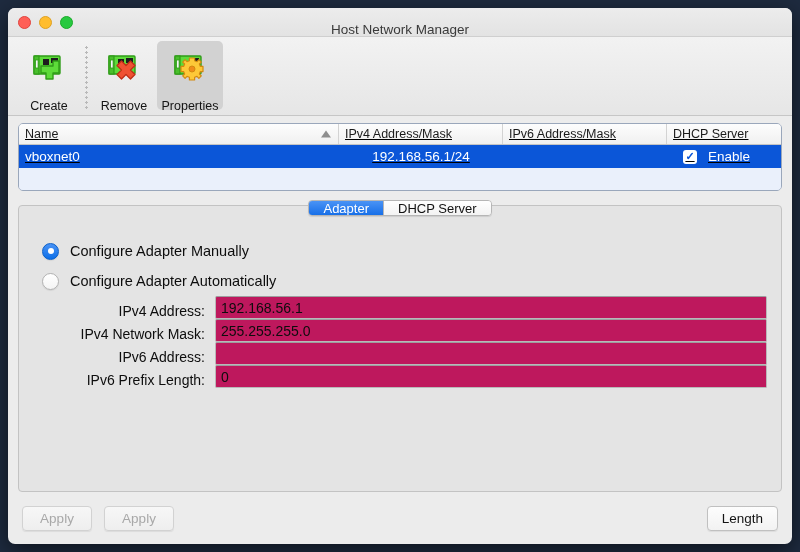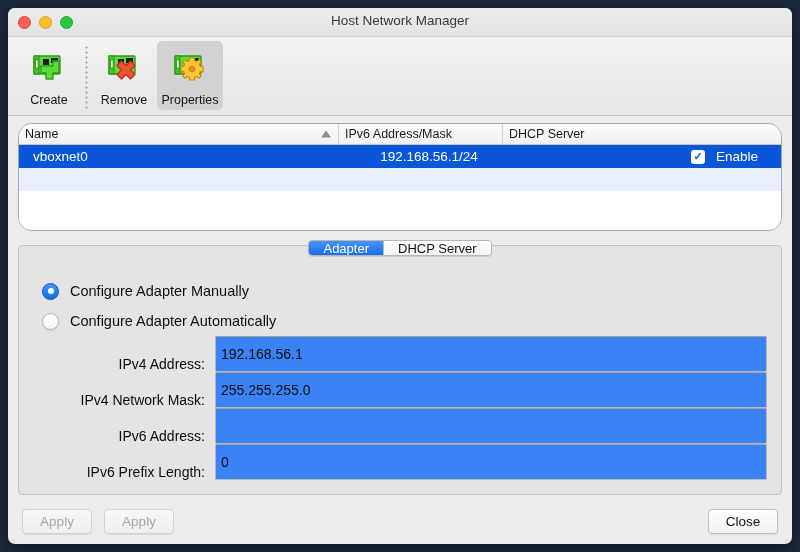--- a/index.html
+++ b/index.html
@@ -35,21 +35,21 @@
   }
   .traffic {
     position: absolute; left: 10px; top: 8px;
     display: flex; gap: 8px;
   }
   .dot { width: 13px; height: 13px; border-radius: 50%; }
   .dot.close { background: #ff5f57; border: 0.5px solid #e0443e; }
   .dot.min   { background: #ffbd2e; border: 0.5px solid #dea123; }
   .dot.max   { background: #28c940; border: 0.5px solid #1aab29; }
   .title-text {
-    position: absolute; left: 0; right: 0; top: 5px;
+    position: absolute; left: 0; right: 0; top: 14px;
     text-align: center;
     font-size: 13.5px; color: #3a3a3a;
   }
 
   
   .toolbar {
     height: 79px;
     background: linear-gradient(#f2f2f2, #e6e6e6);
     border-bottom: 1px solid #c6c6c6;
     display: flex;
@@ -62,40 +62,41 @@
     height: 69px;
     display: flex;
     flex-direction: column;
     align-items: center;
     justify-content: flex-start;
     padding-top: 5px;
     border-radius: 5px;
   }
   .tool.pressed { background: #d2d2d2; }
   .tool .glyph { width: 40px; height: 40px; position: relative; }
-  .tool .lbl { font-size: 12.5px; color: #141414; margin-top: 7px; }
+  .tool .lbl { font-size: 12.5px; color: #141414; margin-top: 13px; }
   .sep-dots {
     width: 9px; height: 66px;
     background-image: radial-gradient(circle, #b8b8b8 1px, transparent 1.2px);
     background-size: 3px 5px;
     background-position: center top;
     background-repeat: repeat-y;
     margin-top: 4px;
   }
 
   
   .table-wrap {
     margin: 7px 10px 0 10px;
     border: 1px solid #9aa7bb;
-    border-radius: 14px;
+    border-radius: 5px;
     background: #fff;
-    height: 108px;
+    height: 68px;
     overflow: hidden;
     flex: 0 0 auto;
     box-shadow: 0 0 0 1px rgba(70,110,190,0.35) inset;
+    text-decoration: underline;
   }
   .thead {
     display: flex;
     height: 21px;
     background: linear-gradient(#fdfdfd, #f0f0f0);
     border-bottom: 1px solid #c4c4c4;
     font-size: 12.5px;
     color: #1a1a1a;
   }
   .th {
@@ -116,21 +117,20 @@
     border-left: 5px solid transparent;
     border-right: 5px solid transparent;
     border-bottom: 7px solid #8e8e8e;
   }
   .tbody { }
   .trow {
     display: flex;
     height: 23px;
     align-items: flex-end;
     font-size: 13.5px;
-    padding-left: 8px;
   }
   .trow.selected { background: #0b56d8; color: #fff; }
   .trow.stripe   { background: #eaf0fb; }
   .trow.plain    { background: #ffffff; }
   .td { padding: 0 6px; display: flex; align-items: center; height: 100%; }
   .td.c-name { width: 320px; }
   .td.c-ip4  { width: 164px; justify-content: center; }
   .td.c-ip6  { width: 164px; }
   .td.c-dhcp { flex: 1; gap: 11px; padding-left: 16px; }
   .chk {
@@ -217,22 +217,22 @@
   }
   .field-label {
     width: 196px;
     text-align: right;
     padding-right: 10px;
     font-size: 14px;
     color: #0d0d0d;
   }
   .field-input {
     flex: 1;
-    height: 36px;
-    background: #3b82f6;
+    height: 23px;
+    background: #be185d;
     border: 1px solid #b9b9b9;
     border-top-color: #9e9e9e;
     border-radius: 2px;
     font-size: 14px;
     color: #0d0d0d;
     padding: 0 5px;
     display: flex;
     align-items: center;
     font-family: "Liberation Sans", sans-serif;
   }
@@ -324,20 +324,23 @@
     </div>
 
   </div>
 
   <div class="table-wrap">
     <div class="thead">
       <div class="th c-name">
         <span>Name</span>
         <span class="sort-arrow"></span>
       </div>
+      <div class="th c-ip4">
+        <span>IPv4 Address/Mask</span>
+      </div>
       <div class="th c-ip6">
         <span>IPv6 Address/Mask</span>
       </div>
       <div class="th c-dhcp">
         <span>DHCP Server</span>
       </div>
     </div>
     <div class="tbody">
       <div class="trow selected">
         <div class="td c-name">vboxnet0</div>
@@ -392,16 +395,16 @@
       <div class="field-label">IPv6 Prefix Length:</div>
       <div class="field-input">0</div>
     </div>
 
   </div>
 
   <div class="footer">
     <div class="btn disabled">Apply</div>
     <div class="btn disabled">Apply</div>
     <div class="spacer"></div>
-    <div class="btn">Close</div>
+    <div class="btn">Length</div>
   </div>
 
 </div>
 
 </body></html>

